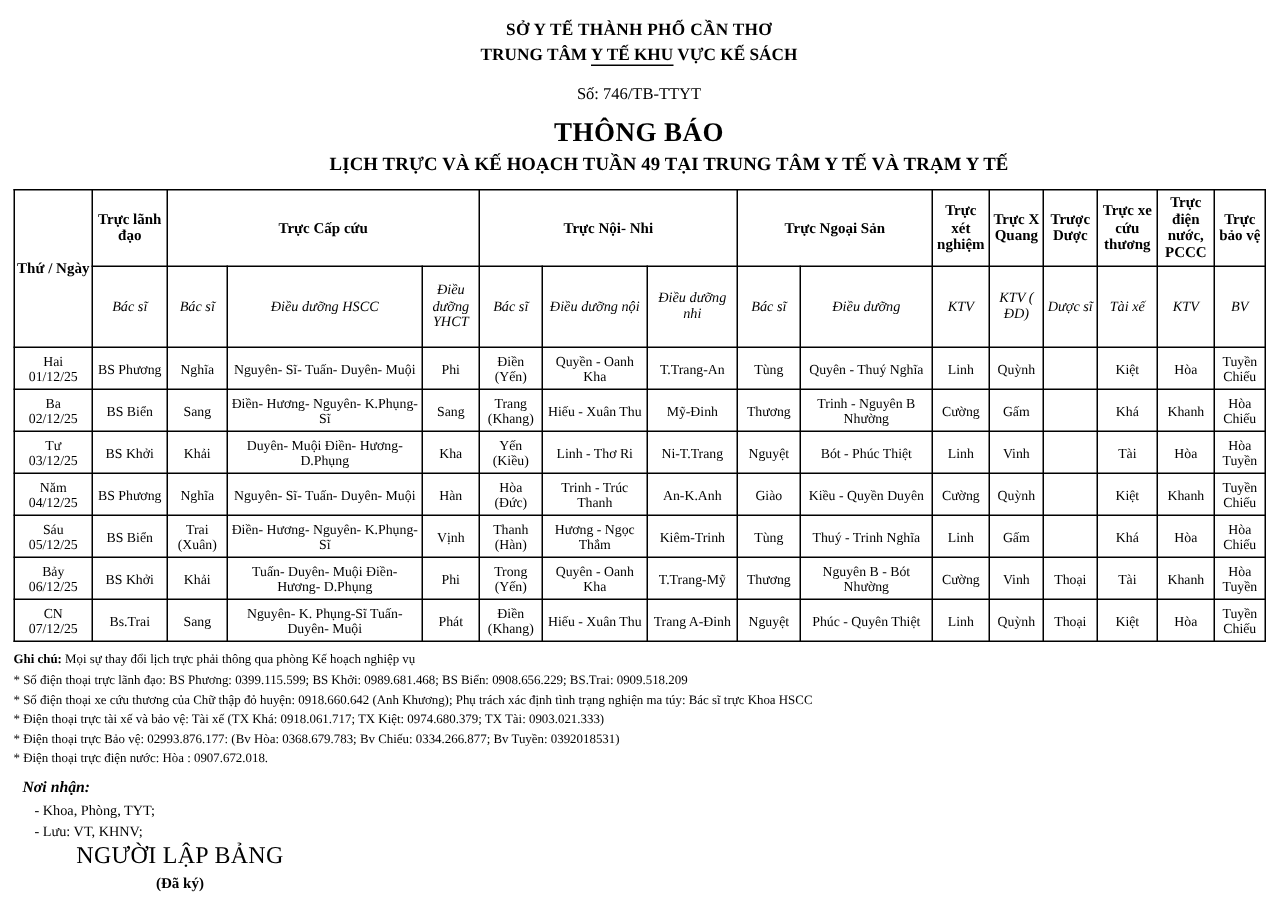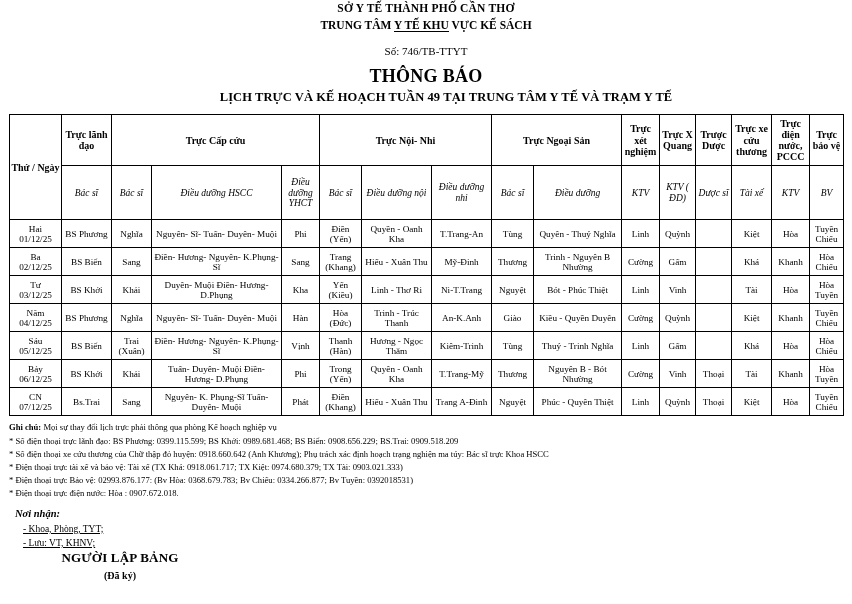--- a/index.html
+++ b/index.html
@@ -14,20 +14,21 @@
     font-size: 11px;
     overflow: hidden;
   }
   .page { width: 852px; height: 604px; position: relative; padding: 0; }
 
   
   .doc-header {
     display: flex;
     width: 816px;
     margin: 0 auto;
+    padding-top: 12px;
   }
   .hdr-left, .hdr-right { flex: 1; text-align: center; }
   .hdr-org1 {
     font-weight: bold; font-size: 11.5px; letter-spacing: .2px;
     line-height: 1.45;
   }
   .hdr-org2 {
     font-weight: bold; font-size: 11.5px; line-height: 1.45;
   }
   .hdr-org2 .ul { border-bottom: 1px solid #000; padding-bottom: 0px; }
@@ -99,25 +100,25 @@
     display: flex;
     align-items: flex-start;
     flex-direction: column;
   }
   .sig-col { text-align: center; }
   .sig-recv {
     width: 190px; text-align: left; font-size: 9.5px; line-height: 1.5;
     padding-left: 6px;
   }
   .sig-recv .rt { font-style: italic; font-weight: bold; font-size: 10.5px; }
-  .sig-recv .ri { padding-left: 8px; text-decoration: underline; }
+  .sig-recv .ri { padding-left: 8px; }
   .sig-c1 { width: 222px; }
   .sig-c2 { width: 200px; }
   .sig-c3 { width: 222px; }
-  .sig-title { font-weight: bold; font-size: 13px; letter-spacing: .2px; }
+  .sig-title { font-weight: normal; font-size: 16px; letter-spacing: .2px; }
   .sig-signed { font-weight: bold; font-size: 10px; margin-top: 4px; }
   .sig-name { font-weight: bold; font-size: 10.5px; margin-top: 33px; white-space: nowrap; }
 </style>
 </head>
 <body>
 
 <div class="page">
 
   <div class="doc-header">
     <div class="hdr-left">
@@ -309,21 +310,21 @@
             <td>Hòa</td>
             <td>Tuyền Chiếu</td>
           </tr>
         </tbody>
     </table>
   </div>
 
   <div class="notes">
     <div class="n-line"><b>Ghi chú:</b><span> Mọi sự thay đổi lịch trực phải thông qua phòng Kế hoạch nghiệp vụ</span></div>
     <div class="n-line">* Số điện thoại trực lãnh đạo: BS Phương: 0399.115.599; BS Khởi:  0989.681.468; BS Biển: 0908.656.229; BS.Trai: 0909.518.209</div>
-    <div class="n-line">* Số điện thoại xe cứu thương của Chữ thập đỏ huyện: 0918.660.642 (Anh Khương); Phụ trách xác định hoạch trạng nghiện ma túy: Bác sĩ trực Khoa HSCC</div>
+    <div class="n-line">* Số điện thoại xe cứu thương của Chữ thập đỏ huyện: 0918.660.642 (Anh Khương); Phụ trách xác định tình trạng nghiện ma túy: Bác sĩ trực Khoa HSCC</div>
     <div class="n-line">* Điện thoại trực tài xế và bảo vệ: Tài  xế (TX  Khá: 0918.061.717;  TX Kiệt: 0974.680.379; TX Tài: 0903.021.333)</div>
     <div class="n-line">* Điện thoại trực Bảo vệ: 02993.876.177: (Bv Hòa: 0368.679.783; Bv Chiếu: 0334.266.877; Bv Tuyền: 0392018531)</div>
     <div class="n-line">* Điện thoại trực điện nước: Hòa : 0907.672.018.</div>
   </div>
 
   <div class="sig-block">
     <div class="sig-recv">
       <div class="rt">Nơi nhận:</div>
       <div class="ri">- Khoa, Phòng, TYT;</div>
       <div class="ri">- Lưu: VT, KHNV;</div>

